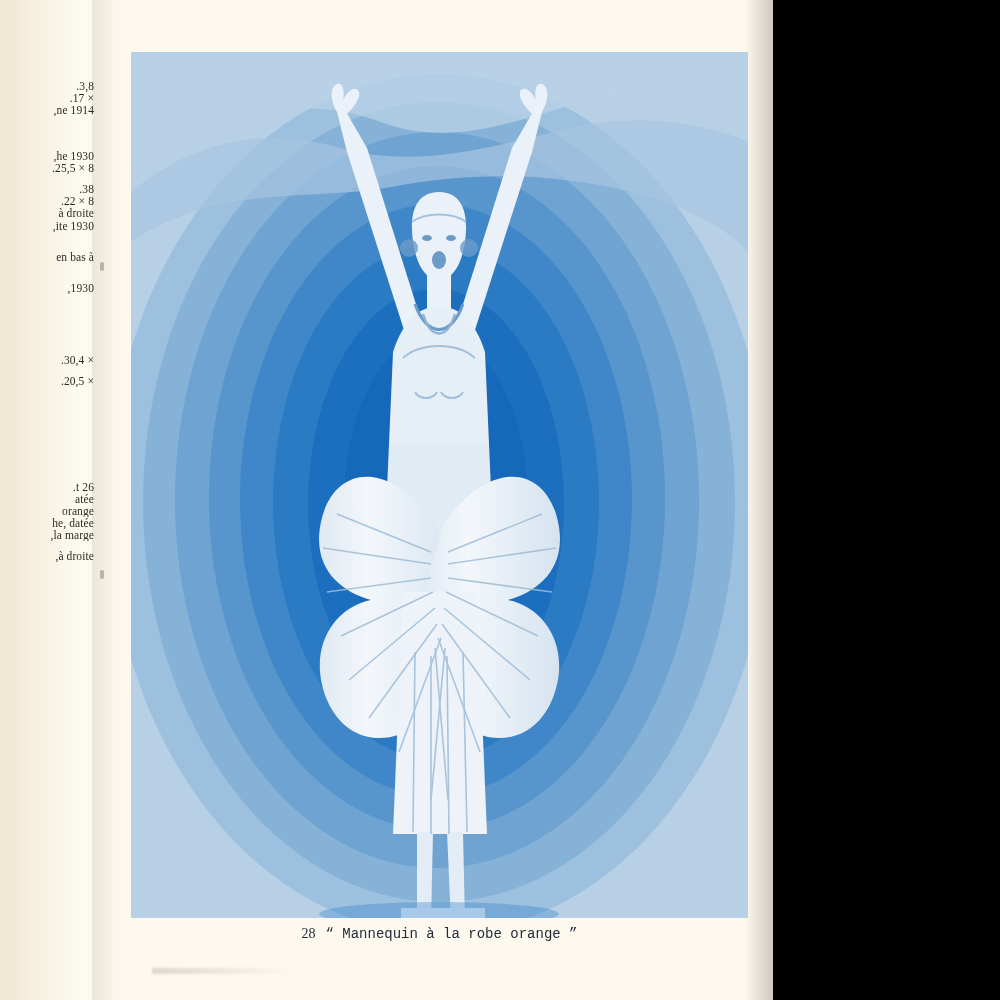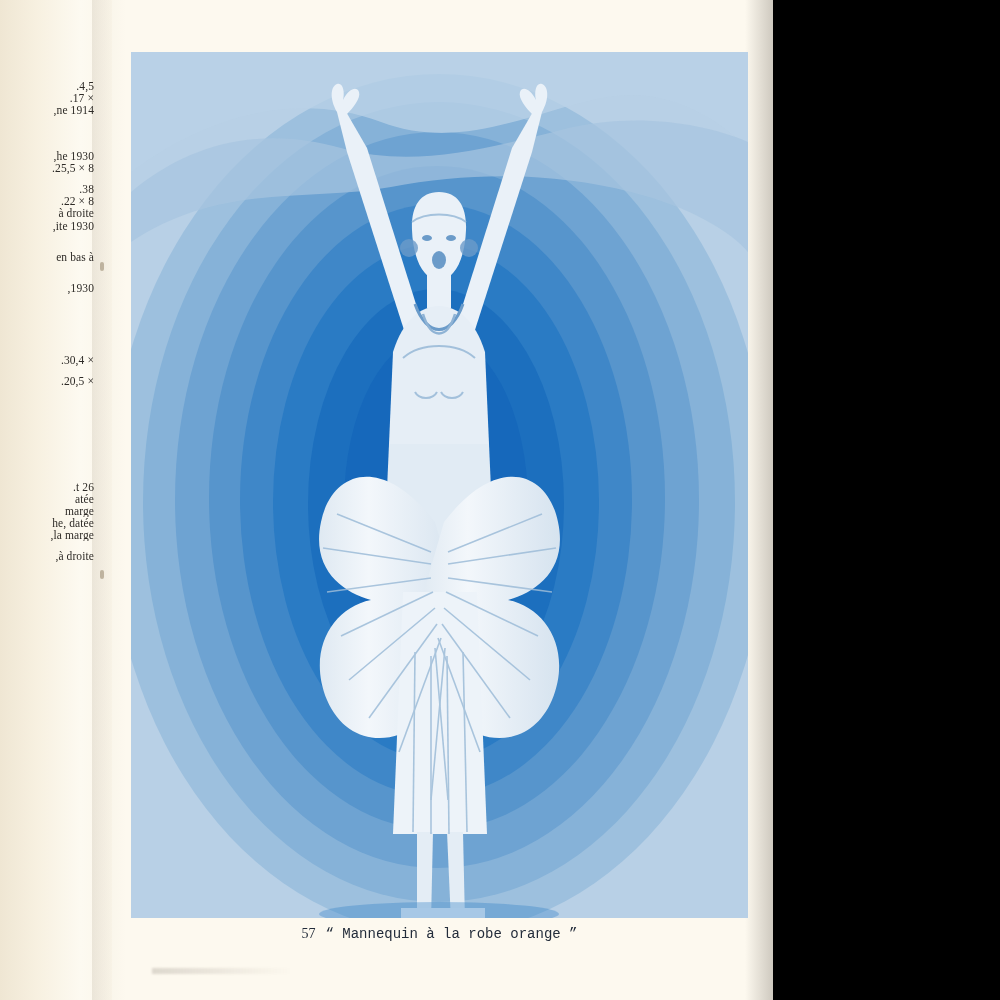--- a/index.html
+++ b/index.html
@@ -132,21 +132,21 @@
   <div class="paper"></div>
   <div class="paper-inner-shadow"></div>
   <div class="dark-right"></div>
 
   <div class="gutter"></div>
   <div class="gutter-shadow"></div>
   <div class="stitch" style="left:100px; top:262px;"></div>
   <div class="stitch" style="left:100px; top:570px;"></div>
 
   <div class="left-text">
-    <div class="ln">4,5.</div>
+    <div class="ln">3,8.</div>
     <div class="ln">× 17.</div>
     <div class="ln">ne 1914,</div>
     <div class="gap-l"></div>
     <div class="ln">he 1930,</div>
     <div class="ln">8 × 25,5.</div>
     <div class="gap-s"></div>
     <div class="ln">38.</div>
     <div class="ln">8 × 22.</div>
     <div class="ln">à droite</div>
     <div class="ln">ite 1930,</div>
@@ -155,21 +155,21 @@
     <div class="gap-m"></div>
     <div class="ln">1930,</div>
     <div class="gap-xl"></div>
     <div class="ln">× 30,4.</div>
     <div class="gap-s"></div>
     <div class="ln">× 20,5.</div>
     <div class="gap-xl"></div>
     <div class="gap-l"></div>
     <div class="ln">t 26.</div>
     <div class="ln">atée</div>
-    <div class="ln">marge</div>
+    <div class="ln">orange</div>
     <div class="ln">he, datée</div>
     <div class="ln">la marge,</div>
     <div class="gap-s"></div>
     <div class="ln">à droite,</div>
   </div>
 
   <div class="plate">
     <svg viewBox="0 0 617 866" preserveAspectRatio="none">
       <defs>
         <radialGradient id="halo" cx="50%" cy="52%" r="62%">
@@ -265,18 +265,18 @@
         <path d="M284 340 a12 10 0 0 0 22 0"></path>
         <path d="M310 340 a12 10 0 0 0 22 0"></path>
       </g>
 
       <ellipse cx="308" cy="862" rx="120" ry="12" fill="#2e7fc6" opacity="0.35"></ellipse>
     </svg>
 
   </div>
 
   <div class="plate-caption">
-    <span class="num">57</span><span class="title">“ Mannequin à la robe orange ”</span>
+    <span class="num">28</span><span class="title">“ Mannequin à la robe orange ”</span>
   </div>
 
   <div class="faint-line"></div>
 
 </div>
 
 </body></html>

